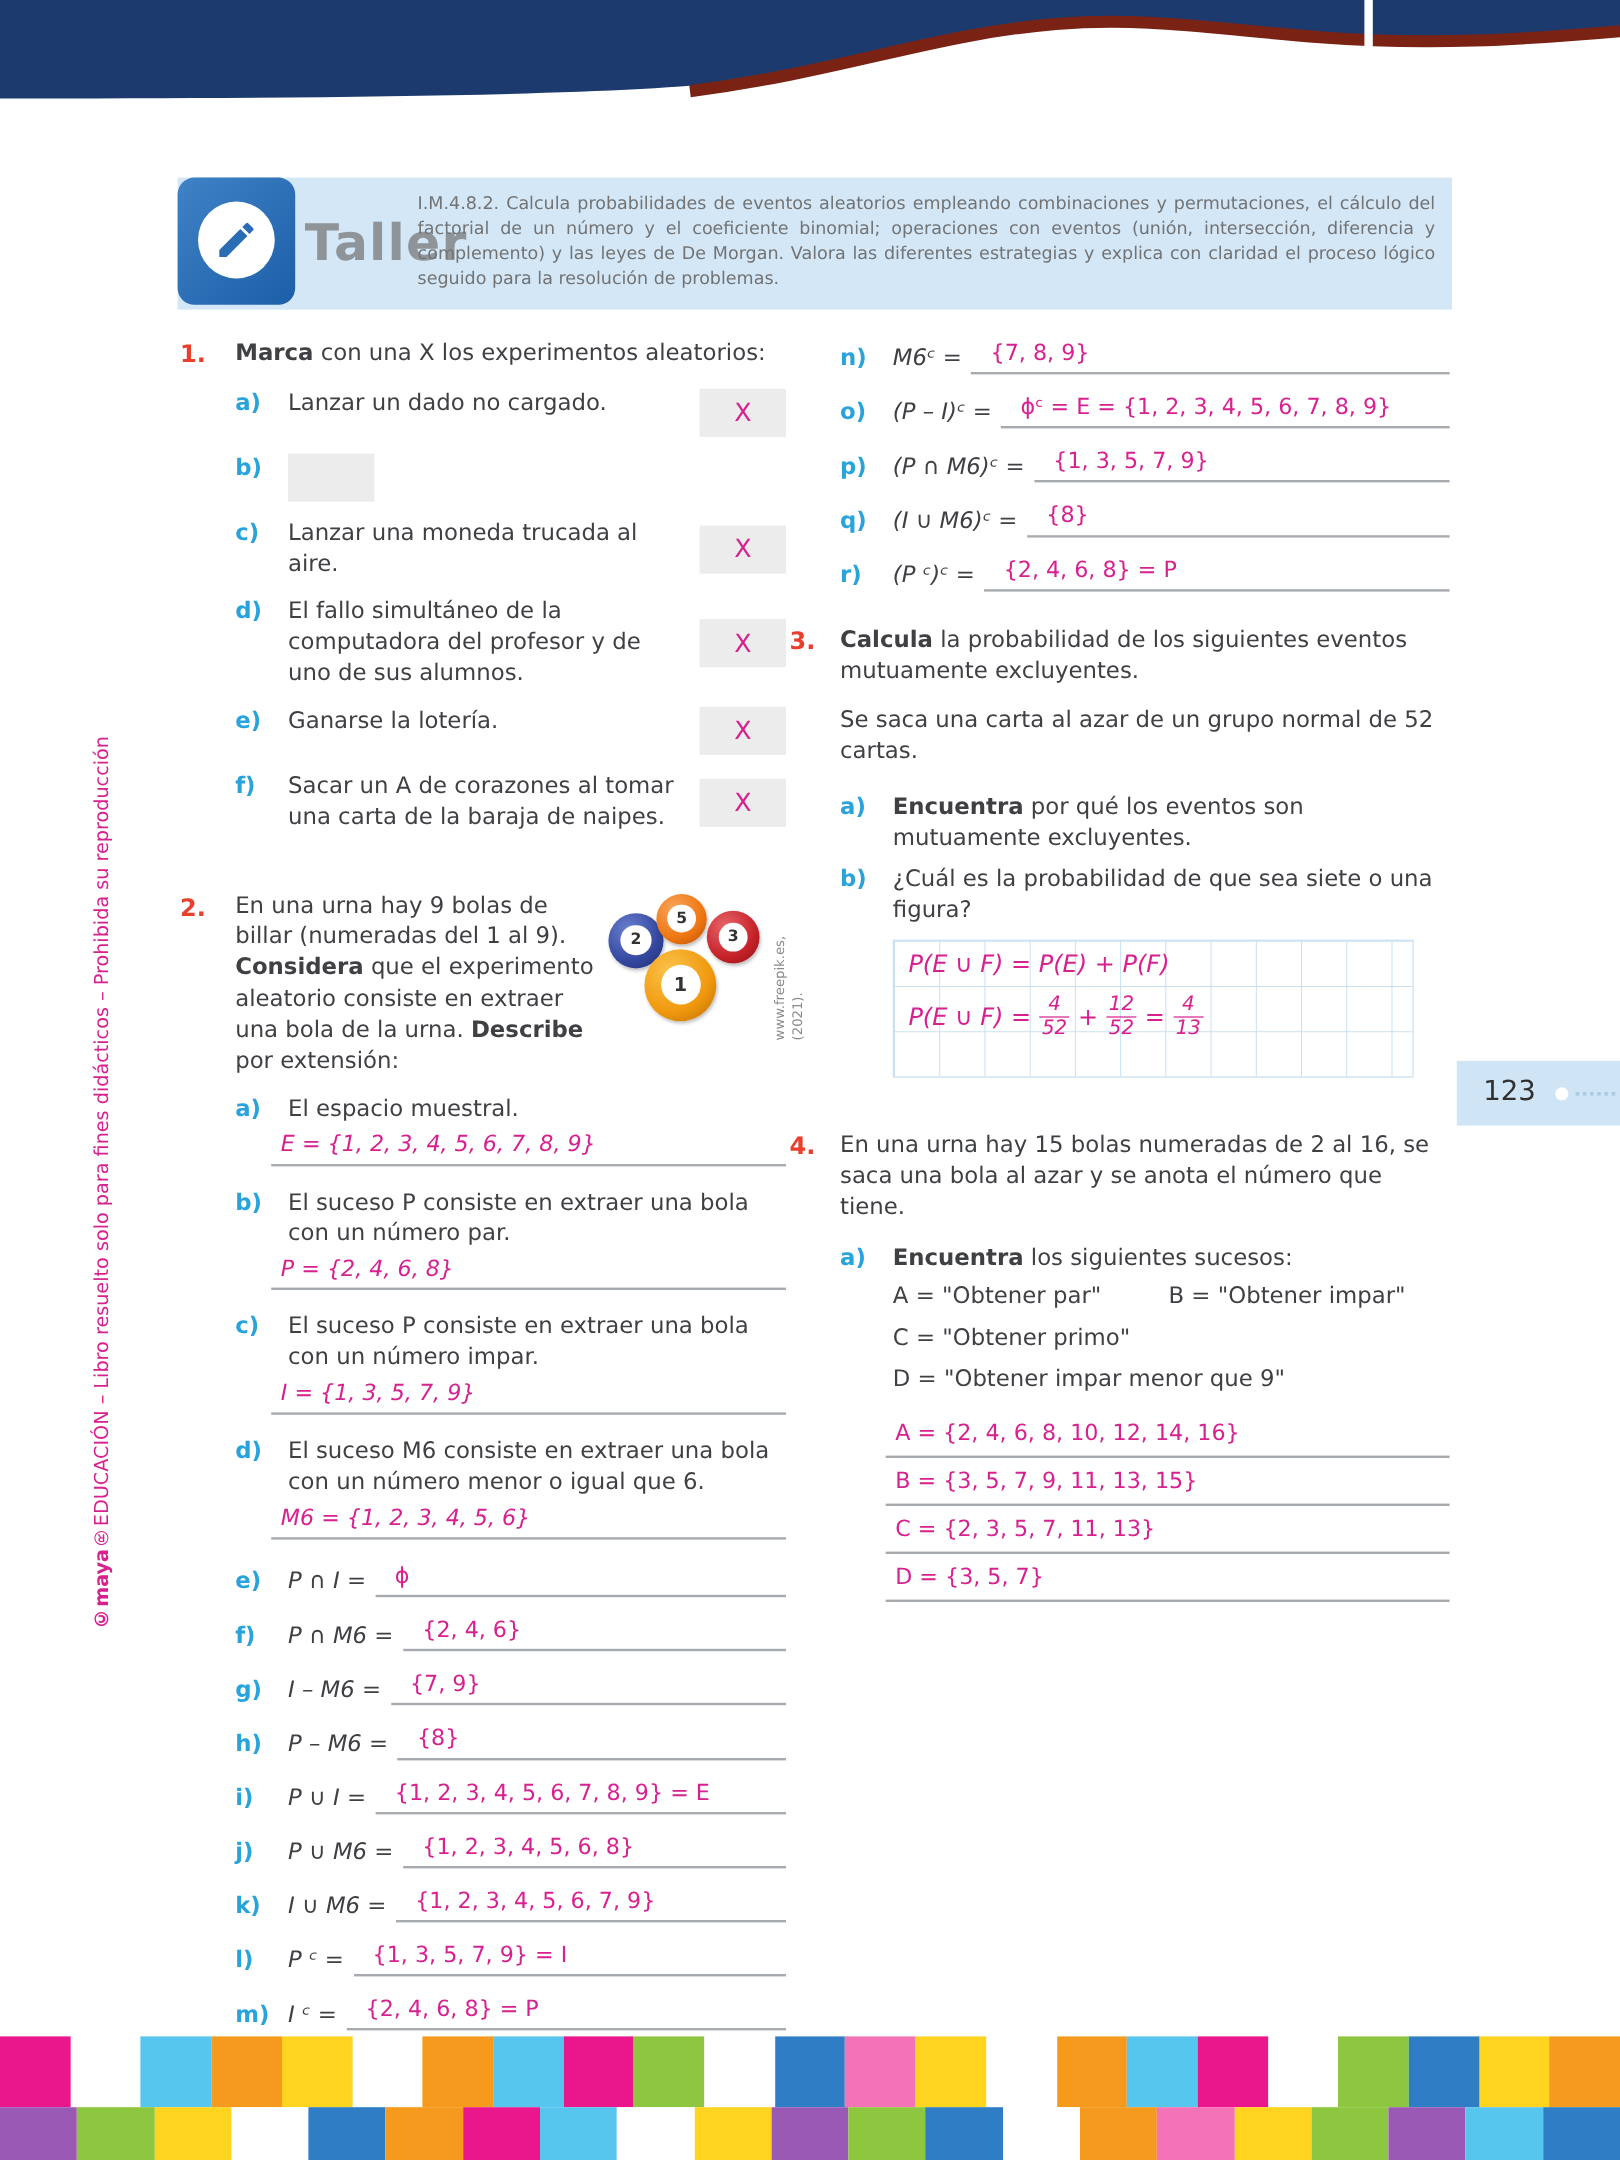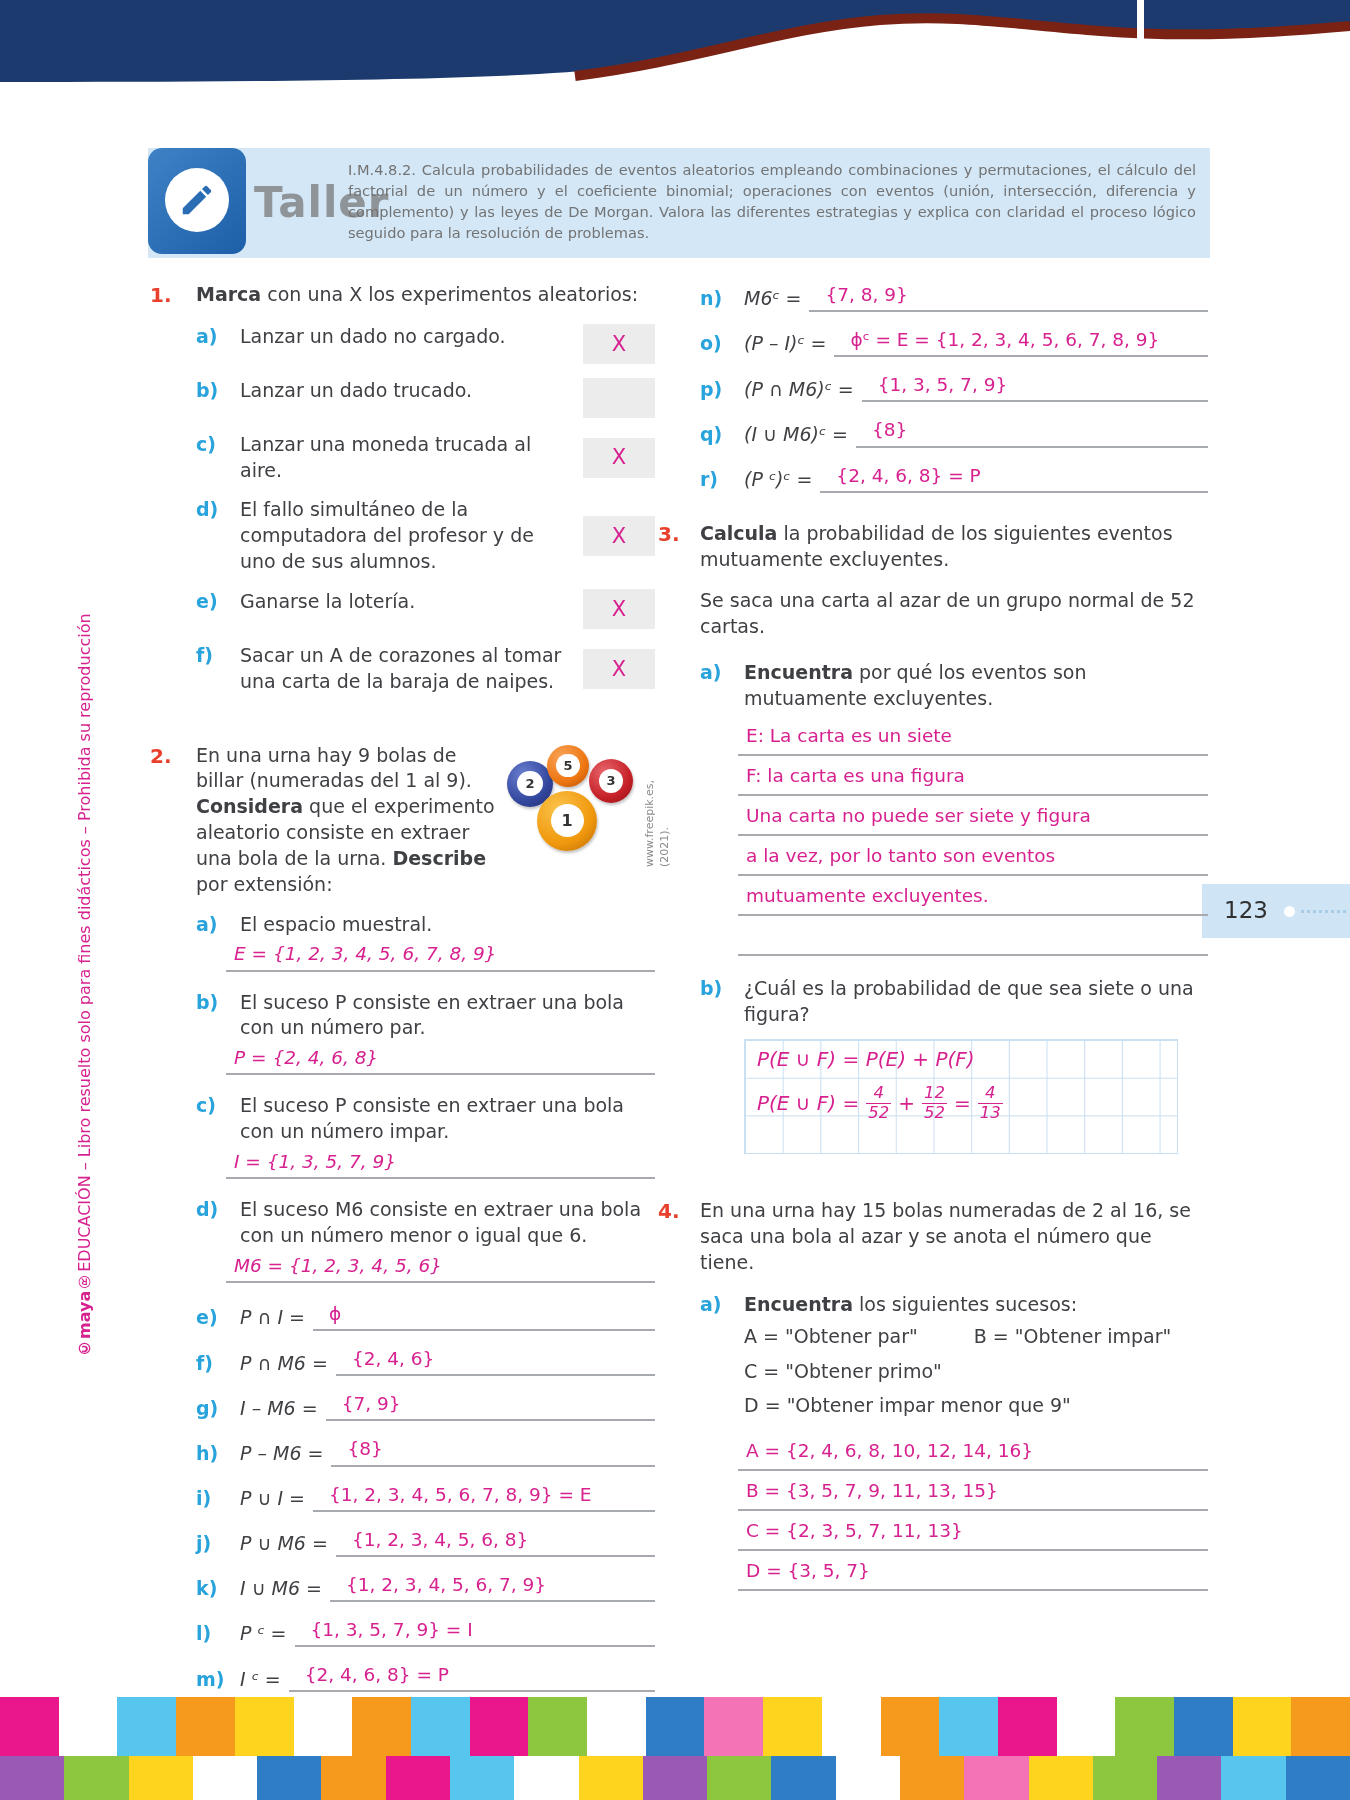--- a/index.html
+++ b/index.html
@@ -13,21 +13,21 @@
   
   .taller-box { position:absolute; left:148px; top:148px; width:1062px; height:110px; background:#d3e7f7; }
   .taller-icon { position:absolute; left:0; top:0; width:98px; height:106px; background:linear-gradient(135deg,#3f82c6,#1d5fa8); border-radius:14px; }
   .taller-icon .icon-circle { position:absolute; left:17px; top:20px; width:64px; height:64px; background:#fff; border-radius:50%; display:flex; align-items:center; justify-content:center; }
   .taller-title { position:absolute; left:106px; top:26px; width:155px; font-size:42px; font-weight:bold; color:#8f9499; letter-spacing:1px; }
   .taller-desc { position:absolute; left:200px; top:11px; right:14px; font-size:14.6px; line-height:1.45; color:#737373; text-align:justify; }
   
   .sidebar { position:absolute; left:74px; top:598px; height:760px; writing-mode:vertical-rl; transform:rotate(180deg); color:#d6218f; font-size:16px; white-space:nowrap; }
   .sidebar b { font-weight:bold; }
   
-  .page-tab { position:absolute; right:0; top:884px; width:148px; height:54px; background:#cfe4f5; display:flex; align-items:center; padding-left:22px; box-sizing:border-box; font-size:23px; color:#303030; }
+  .page-tab { position:absolute; right:0; top:884px; width:136px; height:54px; background:#cfe4f5; display:flex; align-items:center; padding-left:22px; box-sizing:border-box; font-size:23px; color:#303030; }
   .page-dot { width:11px; height:11px; border-radius:50%; background:#fff; margin-left:16px; flex-shrink:0; }
   .page-dots { flex:1; border-bottom:3px dotted #a8cbe6; margin:0 4px 0 6px; height:0; }
   
   .content { position:absolute; left:150px; top:282px; width:1058px; }
   .col-left  { position:absolute; left:0;    top:0; width:505px; }
   .col-right { position:absolute; left:508px; top:0; width:550px; }
   .ex { margin-bottom:34px; }
   .ex-row { display:flex; }
   .ex-num { width:46px; flex-shrink:0; font-weight:bold; color:#e8402c; font-size:20px; }
   .col-right .ex-num { width:42px; }
@@ -123,21 +123,20 @@
           <div class="ex-body">
             <p class="ex-title"><b>Marca</b><span> con una X los experimentos aleatorios:</span></p>
 
             <div class="check-row">
               <span class="letter">a)</span>
               <span class="check-text">Lanzar un dado no cargado.</span>
               <span class="checkbox">X</span>
             </div>
             <div class="check-row">
               <span class="letter">b)</span>
-              <span class="check-text">Lanzar un dado trucado.</span>
               <span class="checkbox"></span>
             </div>
             <div class="check-row">
               <span class="letter">c)</span>
               <span class="check-text">Lanzar una moneda trucada al aire.</span>
               <span class="checkbox">X</span>
             </div>
             <div class="check-row">
               <span class="letter">d)</span>
               <span class="check-text">El fallo simultáneo de la computadora del profesor y de uno de sus alumnos.</span>
@@ -291,28 +290,20 @@
         <div class="ex-row">
           <span class="ex-num">3.</span>
           <div class="ex-body">
             <p class="ex-title"><b>Calcula</b><span> la probabilidad de los siguientes eventos mutuamente excluyentes.</span></p>
             <p class="ex3-intro">Se saca una carta al azar de un grupo normal de 52 cartas.</p>
 
             <div class="p-item">
               <div class="p-row">
                 <span class="letter">a)</span>
                 <p class="p-text"><b>Encuentra</b><span> por qué los eventos son mutuamente excluyentes.</span></p>
-              </div>
-              <div class="ans-wrap">
-                <div class="ans-line">E: La carta es un siete</div>
-                <div class="ans-line">F: la carta es una figura</div>
-                <div class="ans-line">Una carta no puede ser siete y figura</div>
-                <div class="ans-line">a la vez, por lo tanto son eventos</div>
-                <div class="ans-line">mutuamente excluyentes.</div>
-                <div class="ans-line"></div>
               </div>
             </div>
 
             <div class="p-item">
               <div class="p-row">
                 <span class="letter">b)</span>
                 <p class="p-text">¿Cuál es la probabilidad de que sea siete o una figura?</p>
               </div>
               <div class="grid-box">
                 <div class="g1">P(E ∪ F) = P(E) + P(F)</div>

